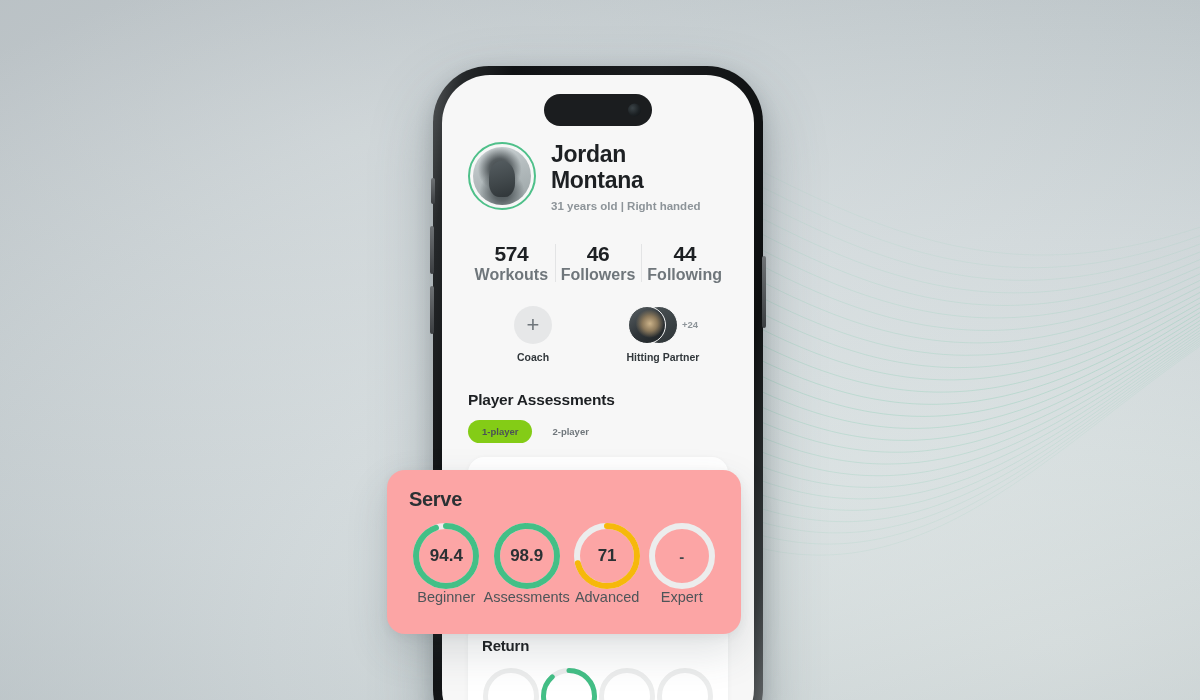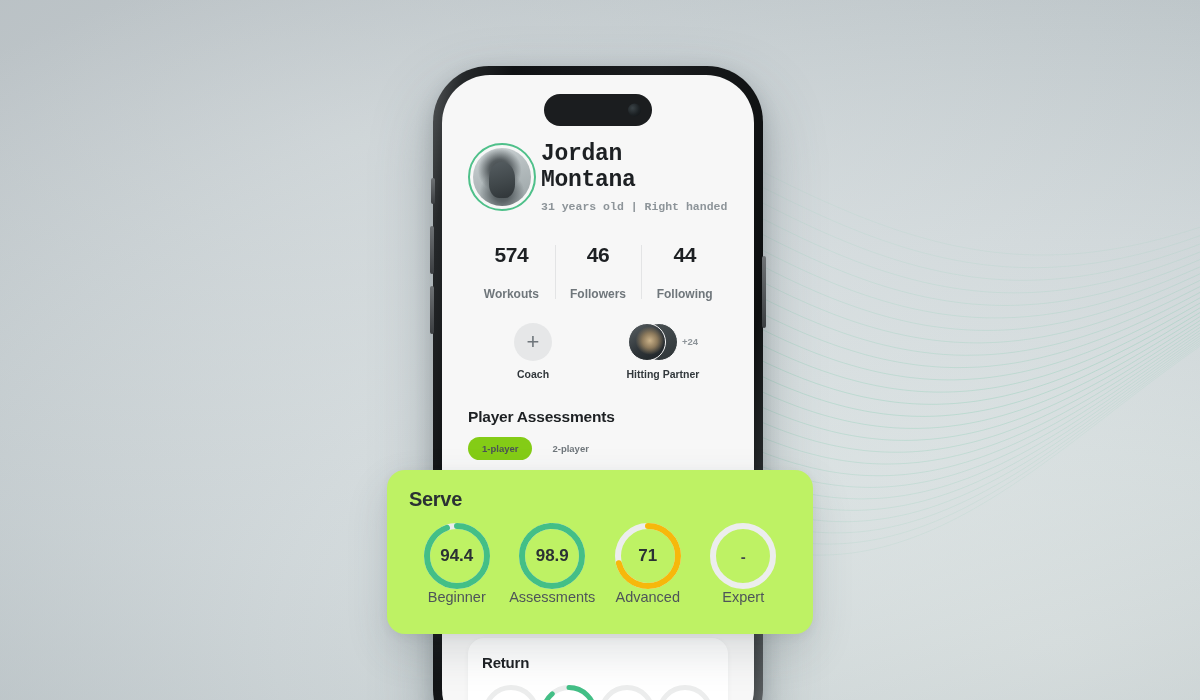--- a/index.html
+++ b/index.html
@@ -65,21 +65,21 @@
   #btn-vol-dn { left: -3px; top: 220px; width: 4px; height: 48px; }
   #btn-power  { right: -3px; top: 190px; width: 4px; height: 72px; }
 
   
   #app {
     position: absolute; inset: 0;
     padding: 66px 26px 0 26px;
   }
 
   
-  #profile-row { display: flex; align-items: center; gap: 5px; font-family: Liberation Mono, monospace; }
+  #profile-row { display: flex; align-items: center; gap: 15px; }
   #avatar-ring {
     width: 68px; height: 68px; border-radius: 50%;
     border: 2.5px solid #4fc08a;
     padding: 3px; flex: none;
   }
   #avatar-img {
     width: 100%; height: 100%; border-radius: 50%;
     background:
       radial-gradient(circle at 50% 78%, #4a5154 0%, #5d6568 16%, rgba(120,128,130,0) 42%),
       radial-gradient(circle at 46% 38%, #3a4043 0%, #565d60 22%, rgba(150,158,160,0) 46%),
@@ -101,21 +101,21 @@
   }
 
   
   #stats-row { display: flex; margin-top: 30px; }
   .stat-cell { flex: 1; text-align: center; position: relative; }
   .stat-cell + .stat-cell::before {
     content: ""; position: absolute; left: 0; top: 2px; bottom: 2px;
     width: 1px; background: #e3e4e5;
   }
   .stat-value { font-size: 21px; font-weight: 700; color: #1d2023; letter-spacing: -0.5px; }
-  .stat-label { margin-top: 20px; font-size: 12px; font-weight: 700; color: #6f767b; }
+  .stat-label { margin-top: 0; font-size: 16px; font-weight: 700; color: #6f767b; }
 
   
   #actions-row { display: flex; margin-top: 22px; }
   .action-cell { flex: 1; text-align: center; }
   .action-circle {
     width: 38px; height: 38px; border-radius: 50%;
     margin: 0 auto; display: flex; align-items: center; justify-content: center;
   }
   #courts-circle { background: #3fbd85; }
   #courts-glyph { width: 18px; height: 16px; }
@@ -167,22 +167,22 @@
   .ring-value {
     position: absolute; inset: 0; display: flex;
     align-items: center; justify-content: center;
     font-size: 14px; font-weight: 700; color: #2b3134;
   }
   .ring-label { margin-top: 9px; font-size: 12px; color: #5d6468; }
 
   
   #serve-card {
     position: absolute; left: 387px; top: 470px;
-    width: 426px; height: 164px;
-    background: #bef264; border-radius: 18px;
+    width: 354px; height: 164px;
+    background: #fca5a5; border-radius: 18px;
     padding: 18px 22px 24px 22px;
     box-shadow: 0 18px 42px rgba(60,72,80,0.16), 0 3px 10px rgba(60,72,80,0.08);
   }
   #serve-title { font-size: 20px; font-weight: 700; color: #2b3134; letter-spacing: -0.3px; }
   #serve-rings { display: flex; margin-top: 12px; }
   .serve-cell { flex: 1; text-align: center; }
   .serve-ring-wrap { position: relative; width: 66px; height: 66px; margin: 0 auto; }
   .serve-ring-value {
     position: absolute; inset: 0; display: flex;
     align-items: center; justify-content: center;

